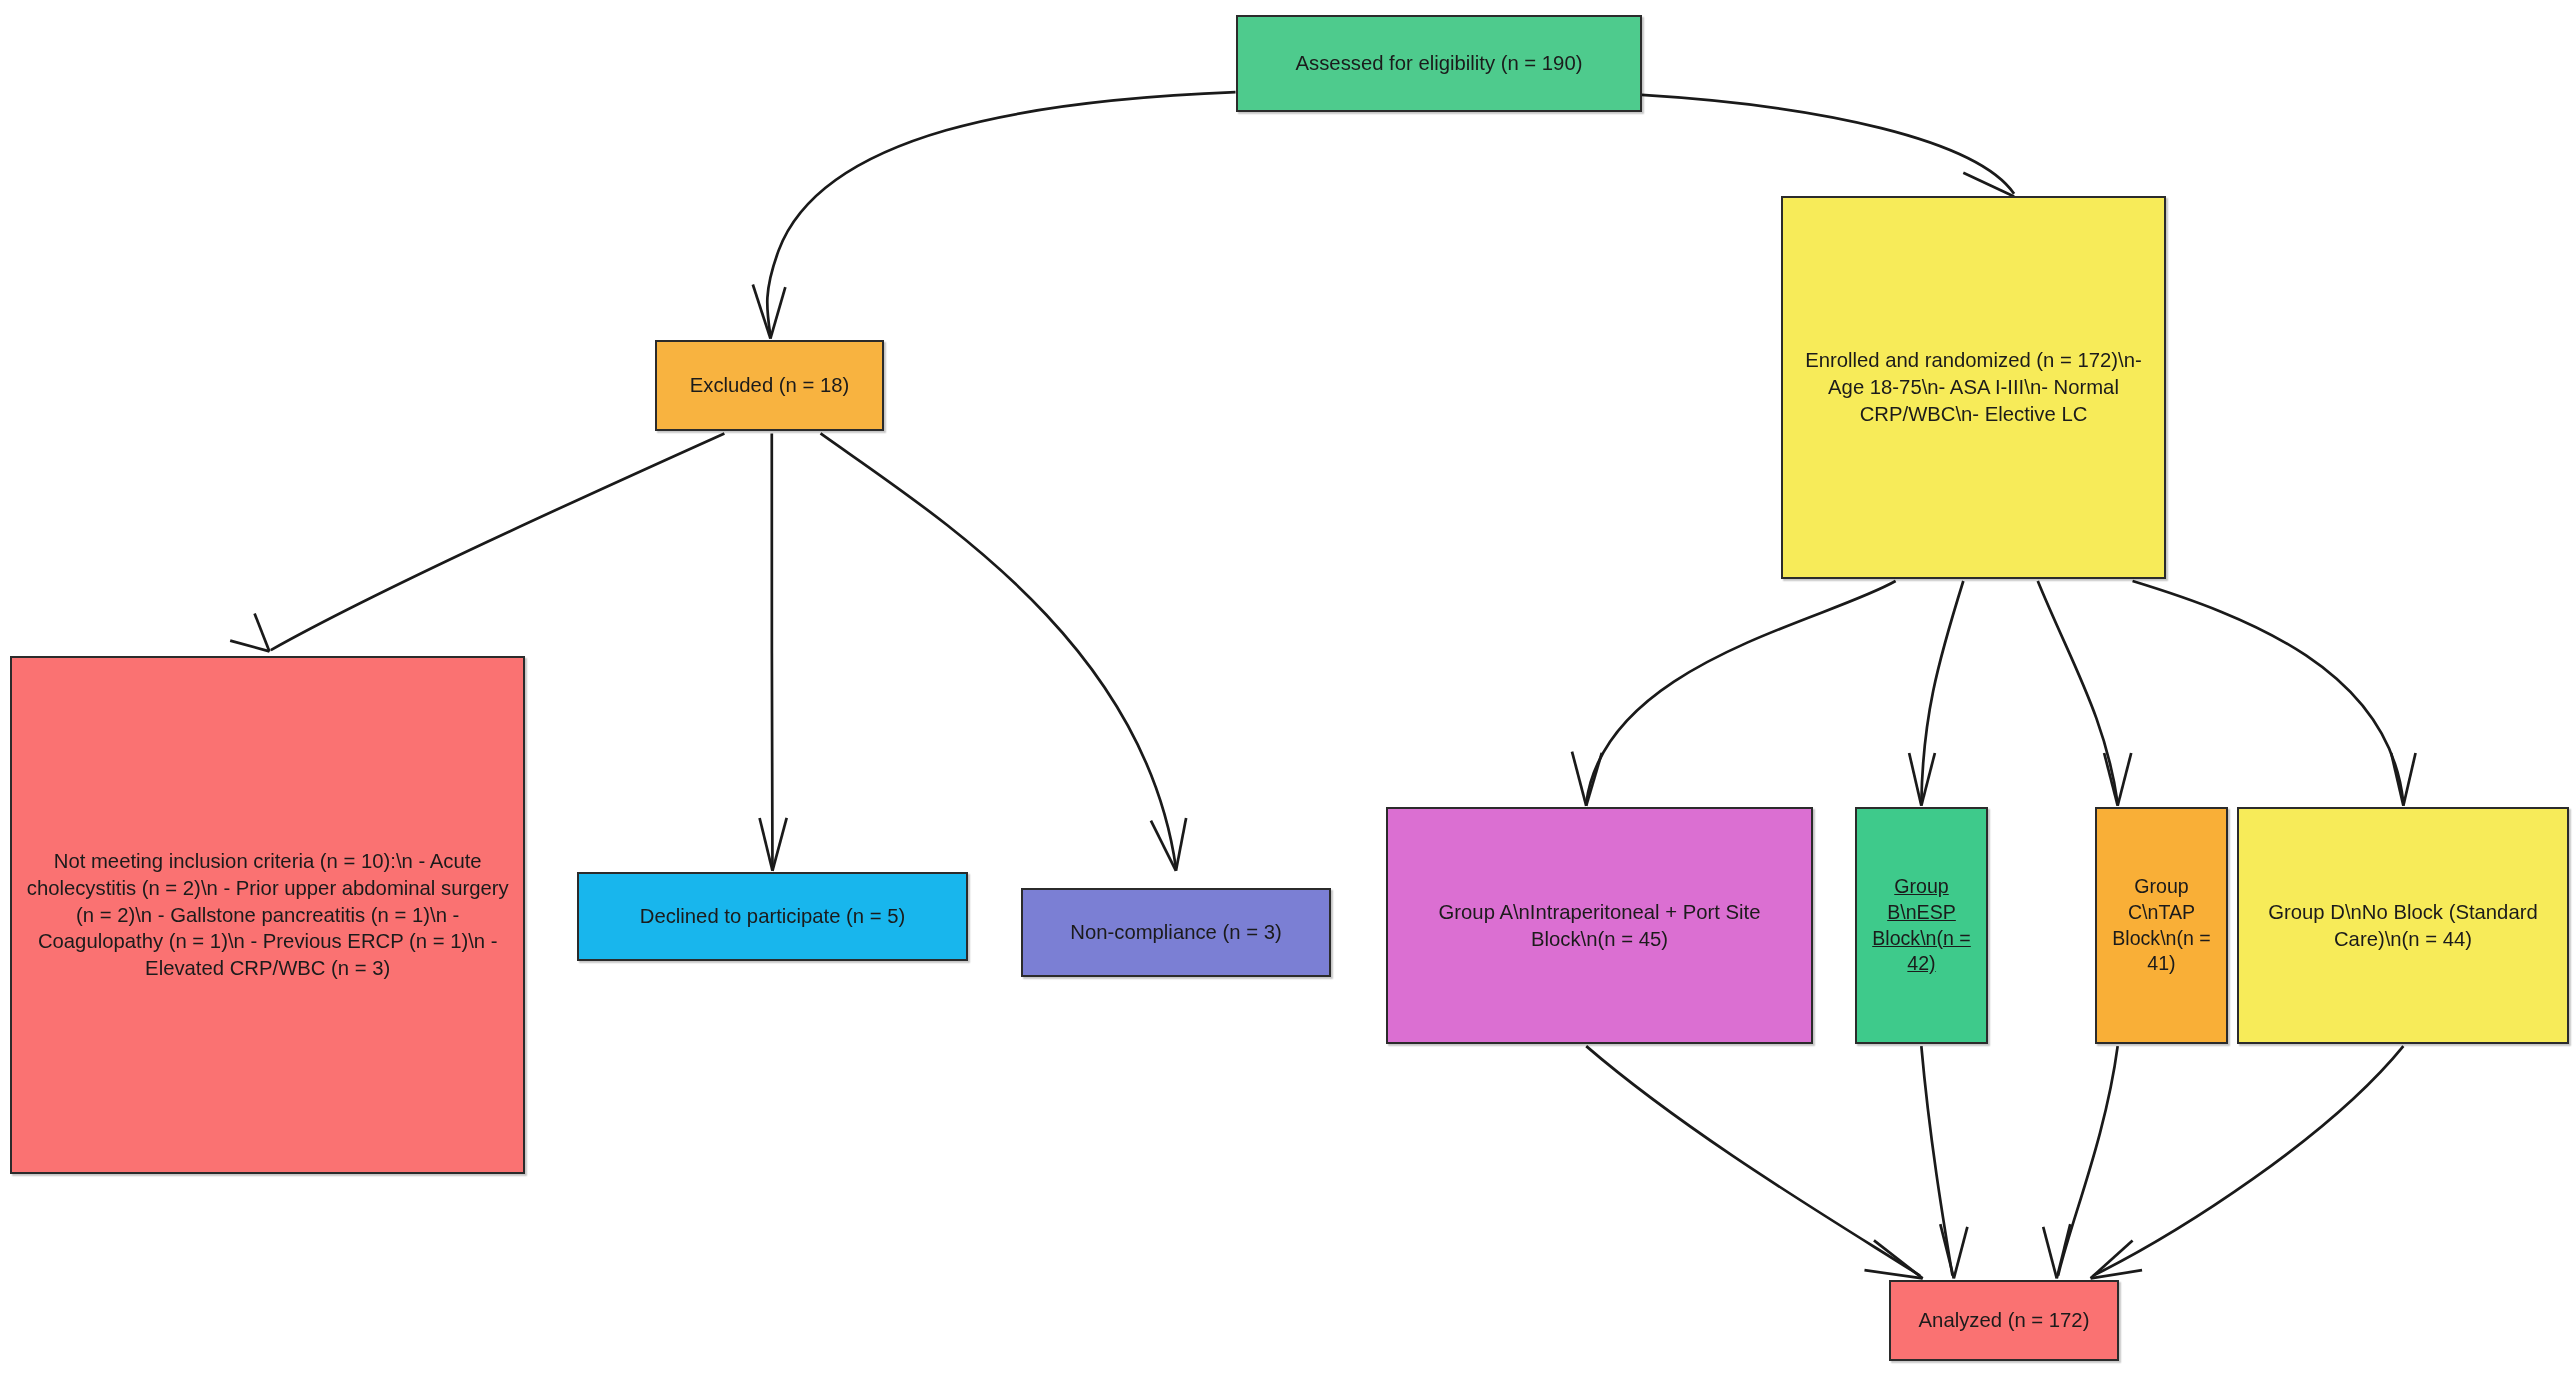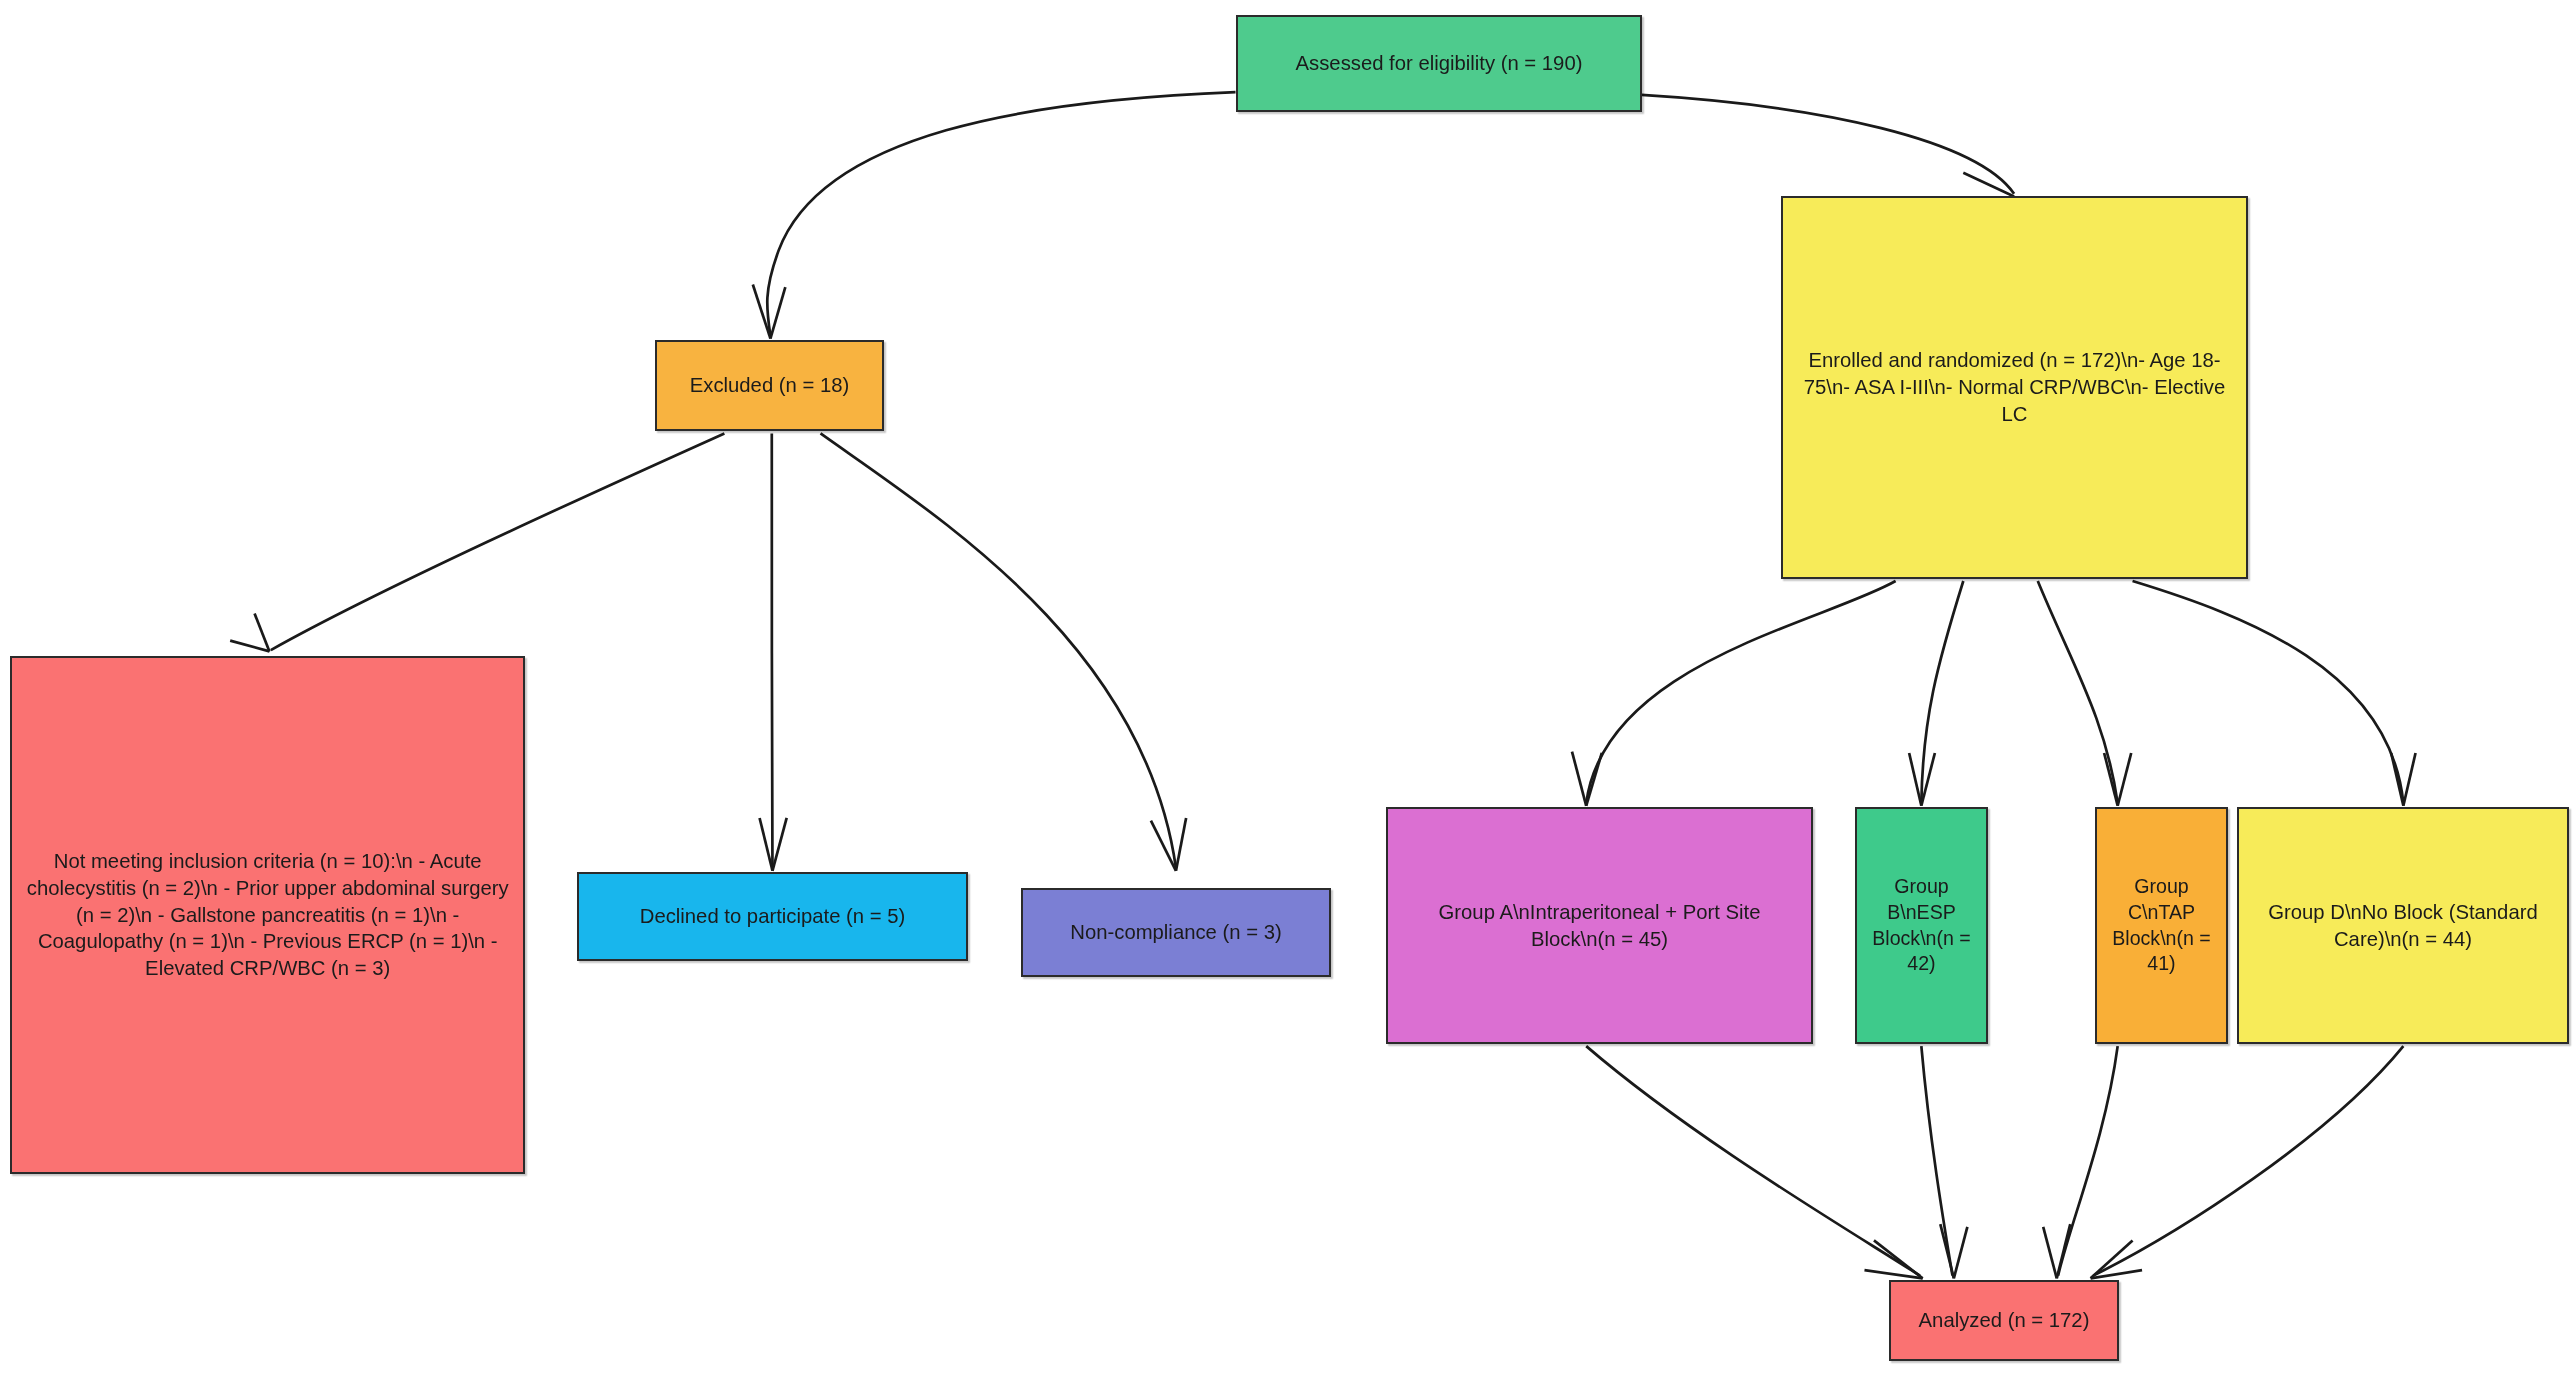--- a/index.html
+++ b/index.html
@@ -126,36 +126,36 @@
         <path class="arrow-head" d="M 3088 1888 L 3150 1832"></path>
       </g>
     </svg>
   <div id="node-layer">
       <div class="node fs-base" style="left: 1236px; top: 15px; width: 406px; height: 97px; background: rgb(78, 203, 141);">
         <span class="node-label">Assessed for eligibility (n = 190)</span>
       </div>
       <div class="node fs-base" style="left: 655px; top: 340px; width: 229px; height: 91px; background: rgb(248, 179, 64);">
         <span class="node-label">Excluded (n = 18)</span>
       </div>
-      <div class="node fs-base" style="left: 1781px; top: 196px; width: 467px; height: 383px; background: rgb(247, 235, 89);">
+      <div class="node fs-base" style="left: 1781px; top: 196px; width: 385px; height: 383px; background: rgb(247, 235, 89);">
         <span class="node-label">Enrolled and randomized (n = 172)\n- Age 18-75\n- ASA I-III\n- Normal CRP/WBC\n- Elective LC</span>
       </div>
       <div class="node fs-base" style="left: 10.2px; top: 656px; width: 515px; height: 518px; background: rgb(250, 114, 114);">
         <span class="node-label">Not meeting inclusion criteria (n = 10):\n  - Acute cholecystitis (n = 2)\n  - Prior upper abdominal surgery (n = 2)\n  - Gallstone pancreatitis (n = 1)\n  - Coagulopathy (n = 1)\n  - Previous ERCP (n = 1)\n  - Elevated CRP/WBC (n = 3)</span>
       </div>
       <div class="node fs-base" style="left: 577px; top: 872px; width: 391px; height: 89px; background: rgb(24, 182, 237);">
         <span class="node-label">Declined to participate (n = 5)</span>
       </div>
       <div class="node fs-base" style="left: 1021px; top: 888px; width: 310px; height: 89px; background: rgb(123, 127, 212);">
         <span class="node-label">Non-compliance (n = 3)</span>
       </div>
       <div class="node fs-base" style="left: 1373px; top: 807px; width: 427px; height: 237px; background: rgb(219, 111, 210); margin-left: 13px;">
         <span class="node-label">Group A\nIntraperitoneal + Port Site Block\n(n = 45)</span>
       </div>
-      <div class="node fs-small" style="left: 1855px; top: 807px; width: 133px; height: 237px; background: rgb(62, 202, 139);">
+      <div class="node fs-small" style="left: 1855px; top: 807px; width: 133px; height: 237px; background: rgb(62, 202, 139); text-decoration: underline;">
         <span class="node-label">Group B\nESP Block\n(n = 42)</span>
       </div>
       <div class="node fs-small" style="left: 2051px; top: 807px; width: 133px; height: 237px; background: rgb(249, 175, 55); margin-left: 44px;">
         <span class="node-label">Group C\nTAP Block\n(n = 41)</span>
       </div>
       <div class="node fs-base" style="left: 2237px; top: 807px; width: 332px; height: 237px; background: rgb(247, 235, 89);">
         <span class="node-label">Group D\nNo Block (Standard Care)\n(n = 44)</span>
       </div>
       <div class="node fs-base" style="left: 1889px; top: 1280px; width: 230px; height: 81px; background: rgb(250, 114, 114);">
         <span class="node-label">Analyzed (n = 172)</span>

